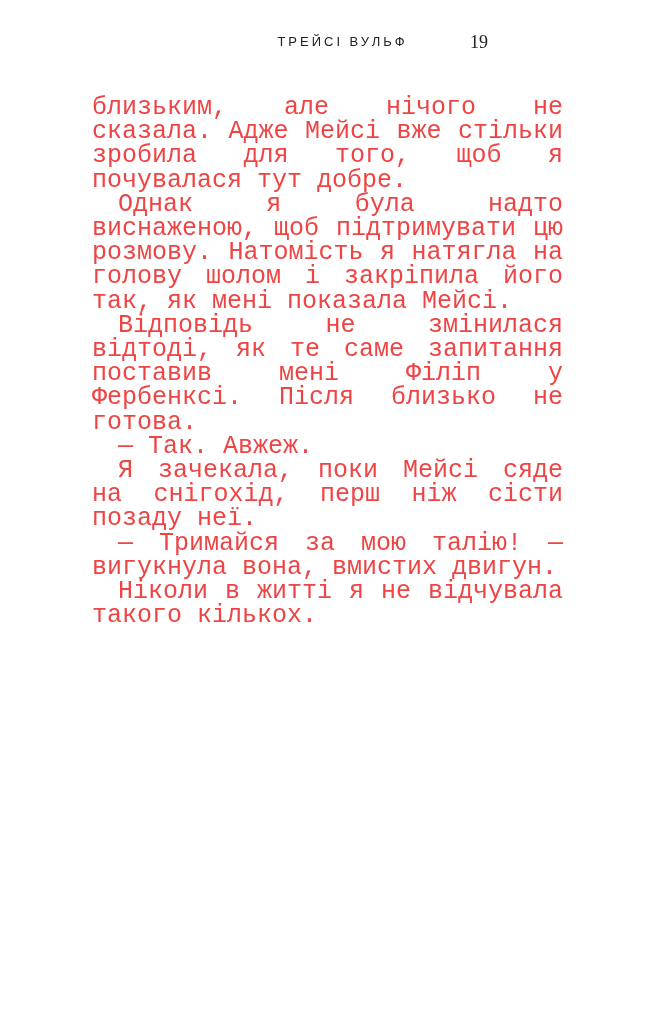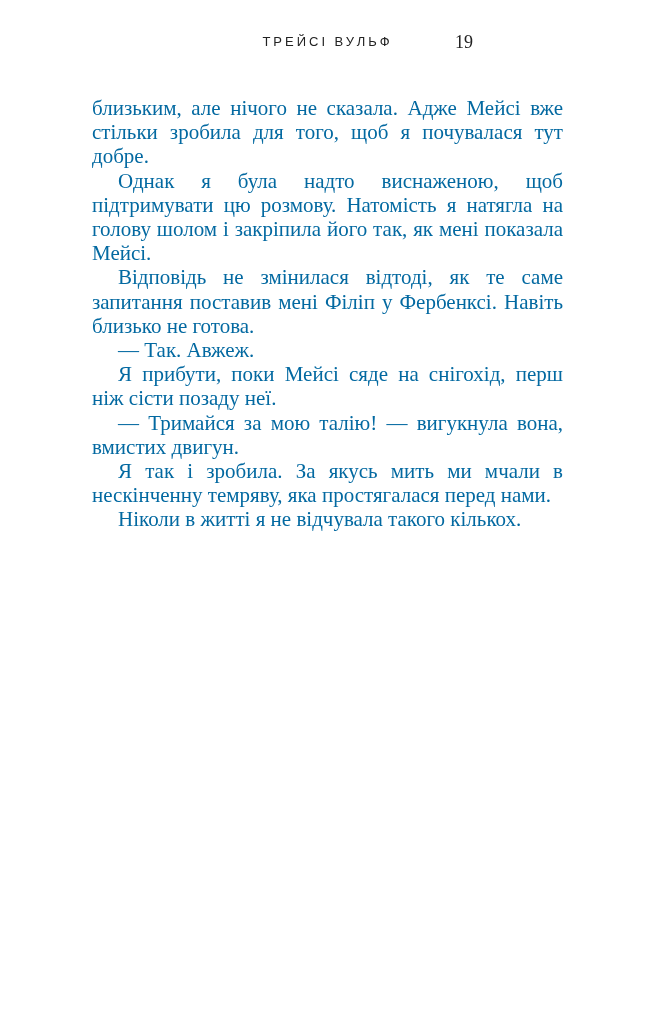--- a/index.html
+++ b/index.html
@@ -11,21 +11,21 @@
       width: 655px;
       height: 1024px;
       position: relative;
       overflow: hidden;
       color: #1a1a1a;
       font-family: "DejaVu Serif", "Liberation Serif", serif;
     }
     .running-head {
       position: absolute;
       top: 34px;
-      left: 0;
+      left: 15px;
       width: 565px;
       height: 24px;
     }
     .running-title {
       position: absolute;
       left: 0;
       width: 655px;
       text-align: center;
       top: 0;
       font-family: "Liberation Sans", "DejaVu Sans", sans-serif;
@@ -44,42 +44,41 @@
       text-align: center;
     }
     .text-block {
       position: absolute;
       top: 96px;
       left: 92px;
       width: 471px;
     }
     .para {
       margin: 0;
-      font-family: Liberation Serif, serif;
-      font-size: 21px;
+      font-family: Liberation Mono, monospace;
+      font-size: 25px;
       line-height: 24.2px;
       text-align: justify;
       text-indent: 26px;
-      color: #0369a1;
+      color: #ef4444;
       hyphens: manual;
     }
     .para.no-indent {
       text-indent: 0;
     }
   </style>
 </head>
 <body>
 
 <div class="running-head">
   <div class="running-title">Трейсі Вульф</div>
   <div class="page-number">19</div>
 </div>
 
 <div class="text-block">
   <p class="para no-indent">близьким, але нічого не сказала. Адже Мейсі вже стільки зробила для того, щоб я почувалася тут добре.</p>
   <p class="para">Однак я була надто виснаженою, щоб підтримувати цю розмову. Натомість я натягла на голову шолом і закріпила його так, як мені показала Мейсі.</p>
-  <p class="para">Відповідь не змінилася відтоді, як те саме запитан­ня поставив мені Філіп у Фербенксі. Навіть близько не готова.</p>
+  <p class="para">Відповідь не змінилася відтоді, як те саме запитан­ня поставив мені Філіп у Фербенксі. Після близько не готова.</p>
   <p class="para">— Так. Авжеж.</p>
-  <p class="para">Я прибути, поки Мейсі сяде на снігохід, перш ніж сісти позаду неї.</p>
+  <p class="para">Я зачекала, поки Мейсі сяде на снігохід, перш ніж сісти позаду неї.</p>
   <p class="para">— Тримайся за мою талію! — вигукнула вона, вми­стих двигун.</p>
-  <p class="para">Я так і зробила. За якусь мить ми мчали в нескінчен­ну темряву, яка простягалася перед нами.</p>
   <p class="para">Ніколи в житті я не відчувала такого кількох.</p>
 </div>
 
 </body></html>

